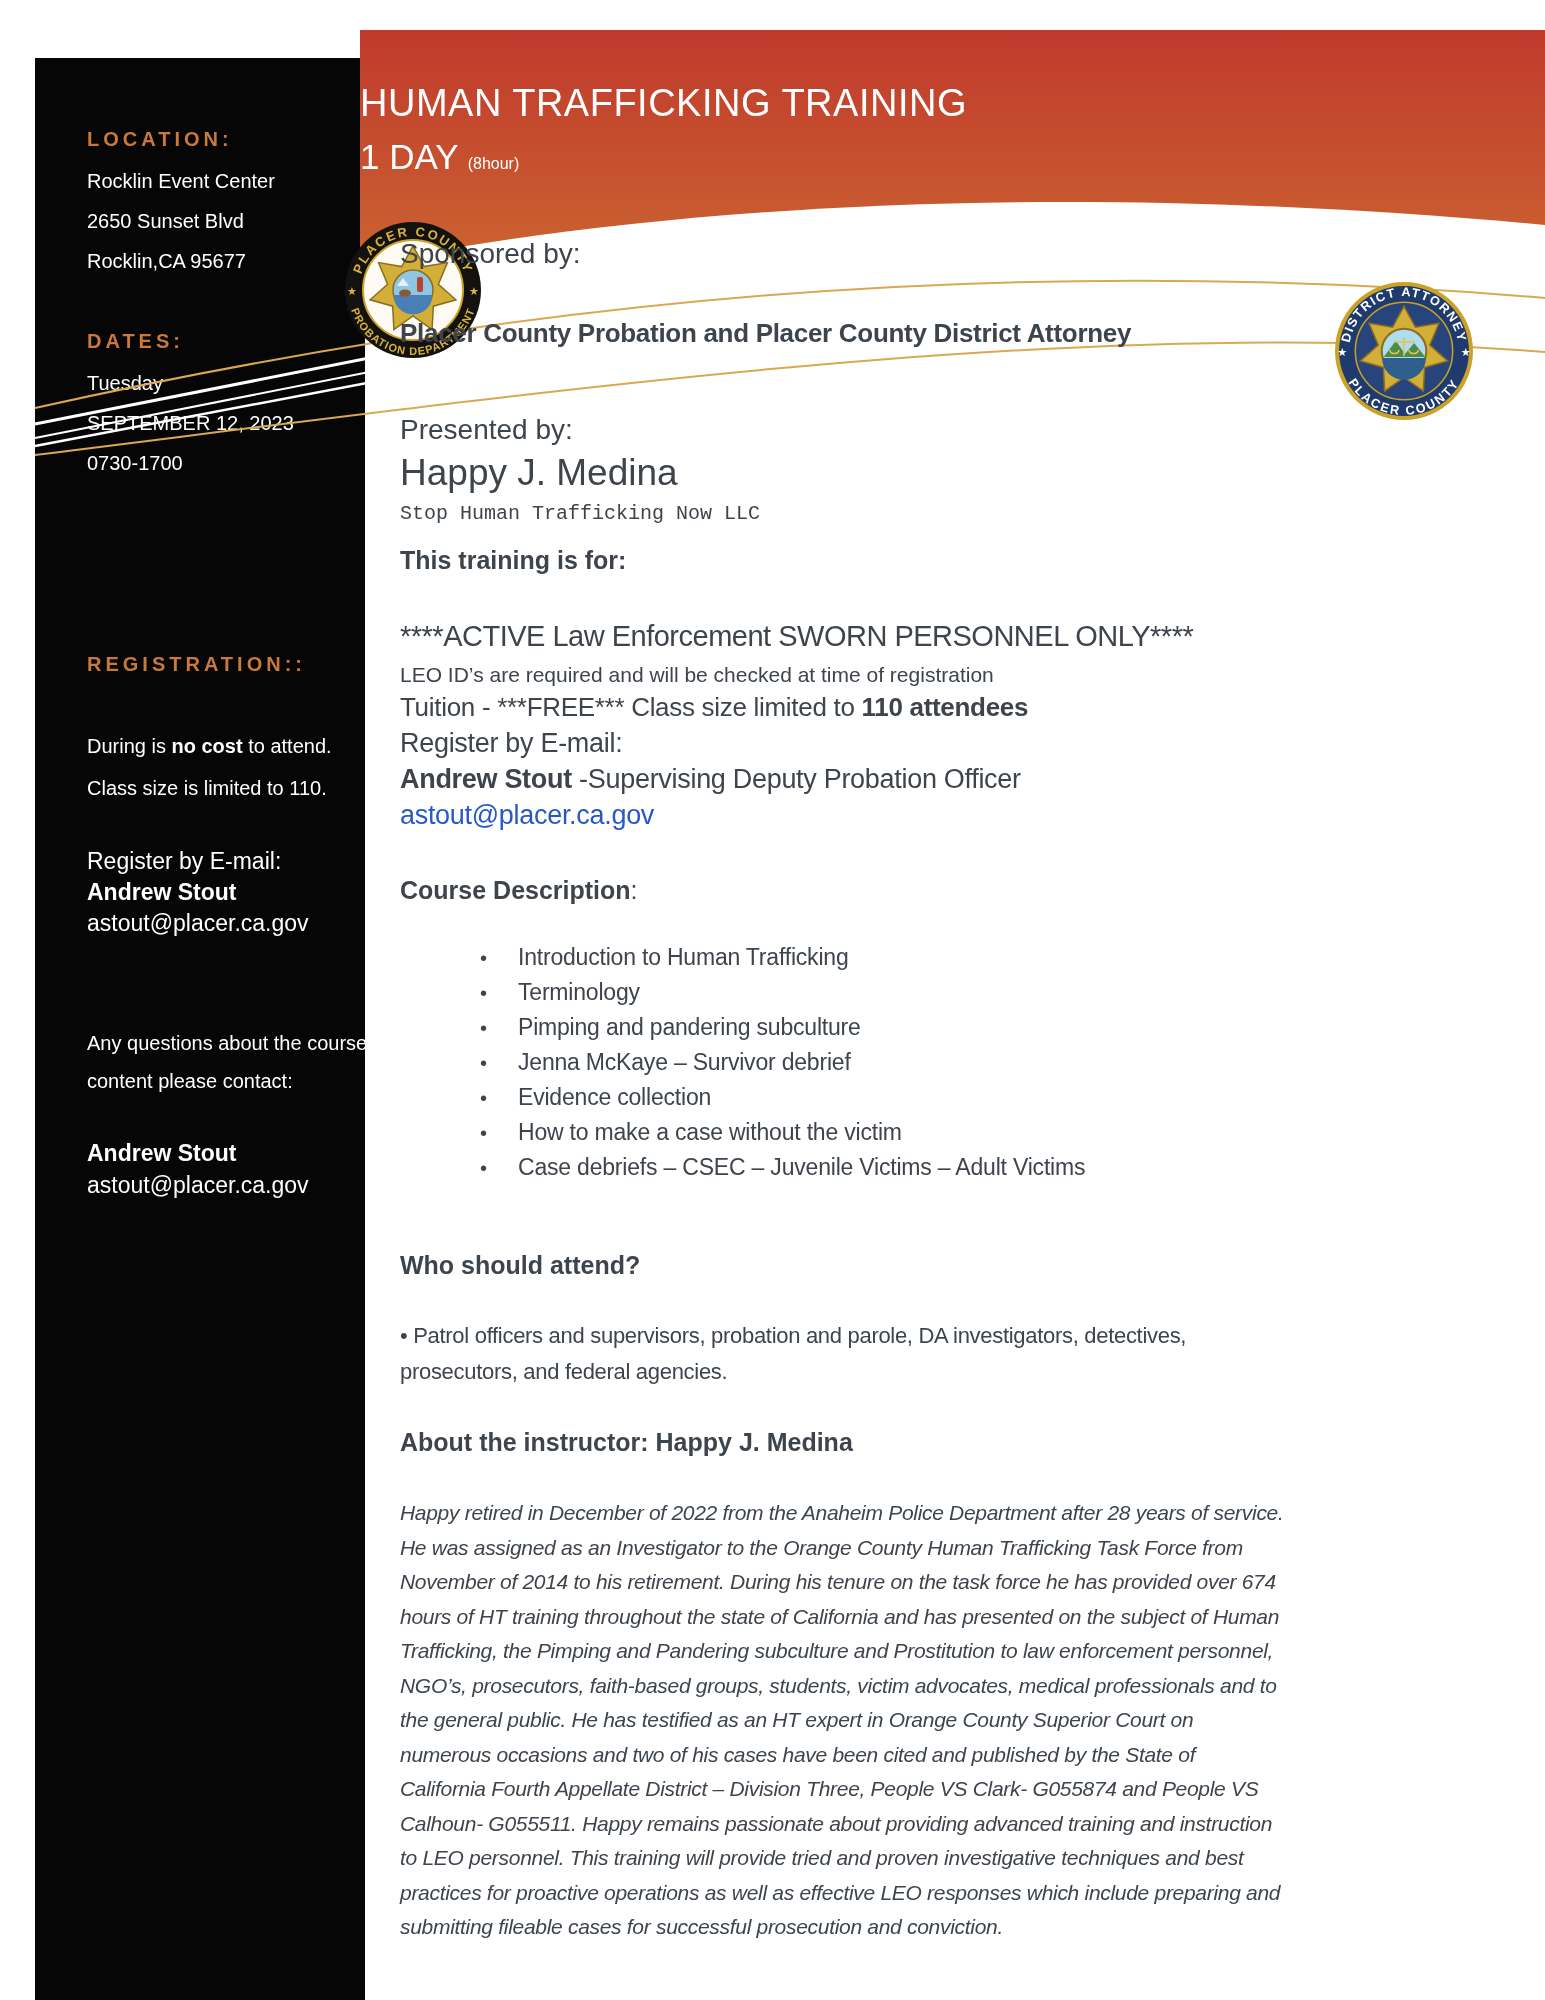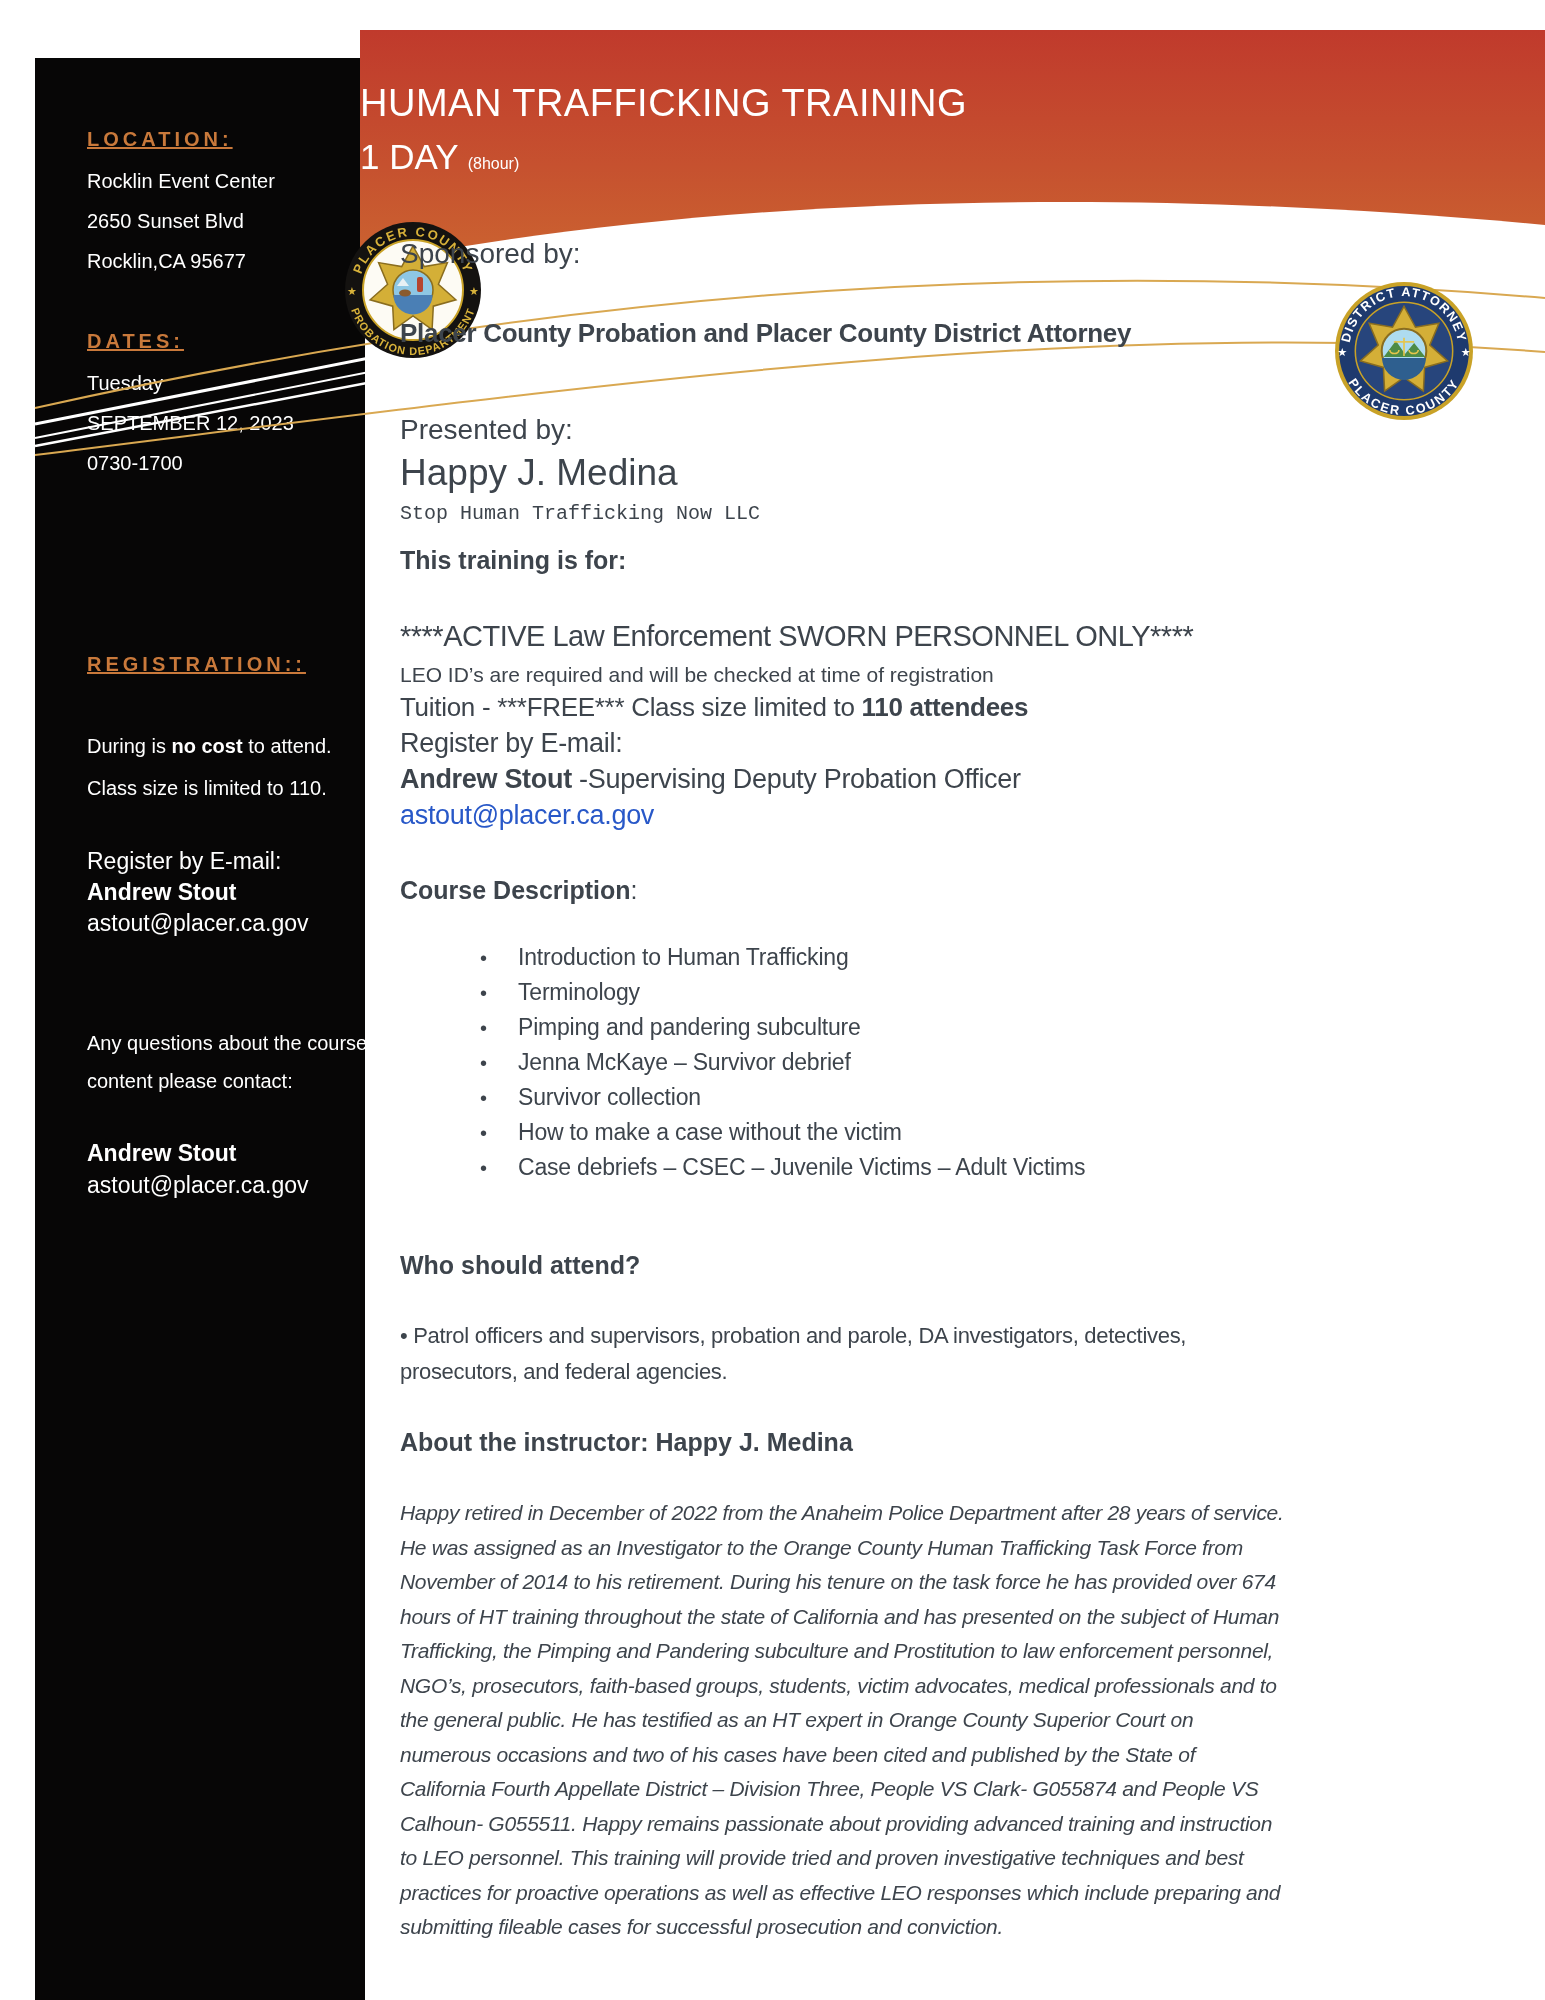--- a/index.html
+++ b/index.html
@@ -3,21 +3,21 @@
 <meta charset="utf-8">
 <style>
   html,body{margin:0;padding:0;background:#ffffff;}
   .page{position:relative;width:1545px;height:2000px;background:#ffffff;
         font-family:"Liberation Sans",sans-serif;overflow:hidden;color:#3d444c;}
 
   
   .sidebar{position:absolute;left:35px;top:58px;width:330px;height:1942px;
            background:#070606;z-index:1;}
   .sb{position:absolute;left:52px;color:#ffffff;font-size:20px;white-space:nowrap;}
-  .sb-h{color:#c9793b;font-weight:bold;letter-spacing:4px;font-size:20px;text-decoration:underline;}
+  .sb-h{color:#c9793b;font-weight:bold;letter-spacing:4px;font-size:20px;}
   .sb-big{font-size:23px;}
 
   
   .deco{position:absolute;left:0;top:0;width:1545px;height:900px;z-index:4;pointer-events:none;}
 
   
   .header{position:absolute;left:360px;top:30px;width:1185px;height:300px;z-index:3;
           background:linear-gradient(180deg,#c03a2c 0%,#c6512f 45%,#cf7031 100%);}
   .header-swoosh{position:absolute;left:0;bottom:0;width:100%;height:160px;display:block;}
   .header-text{position:absolute;left:0;top:0;width:812px;text-align:left;color:#ffffff;}
@@ -163,21 +163,21 @@
   <div class="c center-col t27" style="top:764px"><b>Andrew Stout</b><span> -Supervising Deputy Probation Officer</span></div>
   <div class="c center-col t27 email-blue" style="top:800px">astout@placer.ca.gov</div>
 
   <div class="c left-col t25" style="top:876px"><b>Course Description</b><span>:</span></div>
 
   <ul class="blist" style="top:944px">
     <li><span class="blt">•</span><span>Introduction to Human Trafficking</span></li>
     <li><span class="blt">•</span><span>Terminology</span></li>
     <li><span class="blt">•</span><span>Pimping and pandering subculture</span></li>
     <li><span class="blt">•</span><span>Jenna McKaye – Survivor debrief</span></li>
-    <li><span class="blt">•</span><span>Survivor collection</span></li>
+    <li><span class="blt">•</span><span>Evidence collection</span></li>
     <li><span class="blt">•</span><span>How to make a case without the victim</span></li>
     <li><span class="blt">•</span><span>Case debriefs – CSEC – Juvenile Victims – Adult Victims</span></li>
   </ul>
 
   <div class="c left-col t25 bold" style="top:1251px">Who should attend?</div>
   <div class="c left-col para" style="top:1318px">• Patrol officers and supervisors, probation and parole, DA investigators, detectives, prosecutors, and federal agencies.</div>
 
   <div class="c left-col t25 bold" style="top:1428px">About the instructor: Happy J. Medina</div>
   <div class="c left-col bio" style="top:1496px">Happy retired in December of 2022 from the Anaheim Police Department after 28 years of service. He was assigned as an Investigator to the Orange County Human Trafficking Task Force from November of 2014 to his retirement. During his tenure on the task force he has provided over 674 hours of HT training throughout the state of California and has presented on the subject of Human Trafficking, the Pimping and Pandering subculture and Prostitution to law enforcement personnel, NGO’s, prosecutors, faith-based groups, students, victim advocates, medical professionals and to the general public. He has testified as an HT expert in Orange County Superior Court on numerous occasions and two of his cases have been cited and published by the State of California Fourth Appellate District – Division Three, People VS Clark- G055874 and People VS Calhoun- G055511. Happy remains passionate about providing advanced training and instruction to LEO personnel. This training will provide tried and proven investigative techniques and best practices for proactive operations as well as effective LEO responses which include preparing and submitting fileable cases for successful prosecution and conviction.</div>
 

